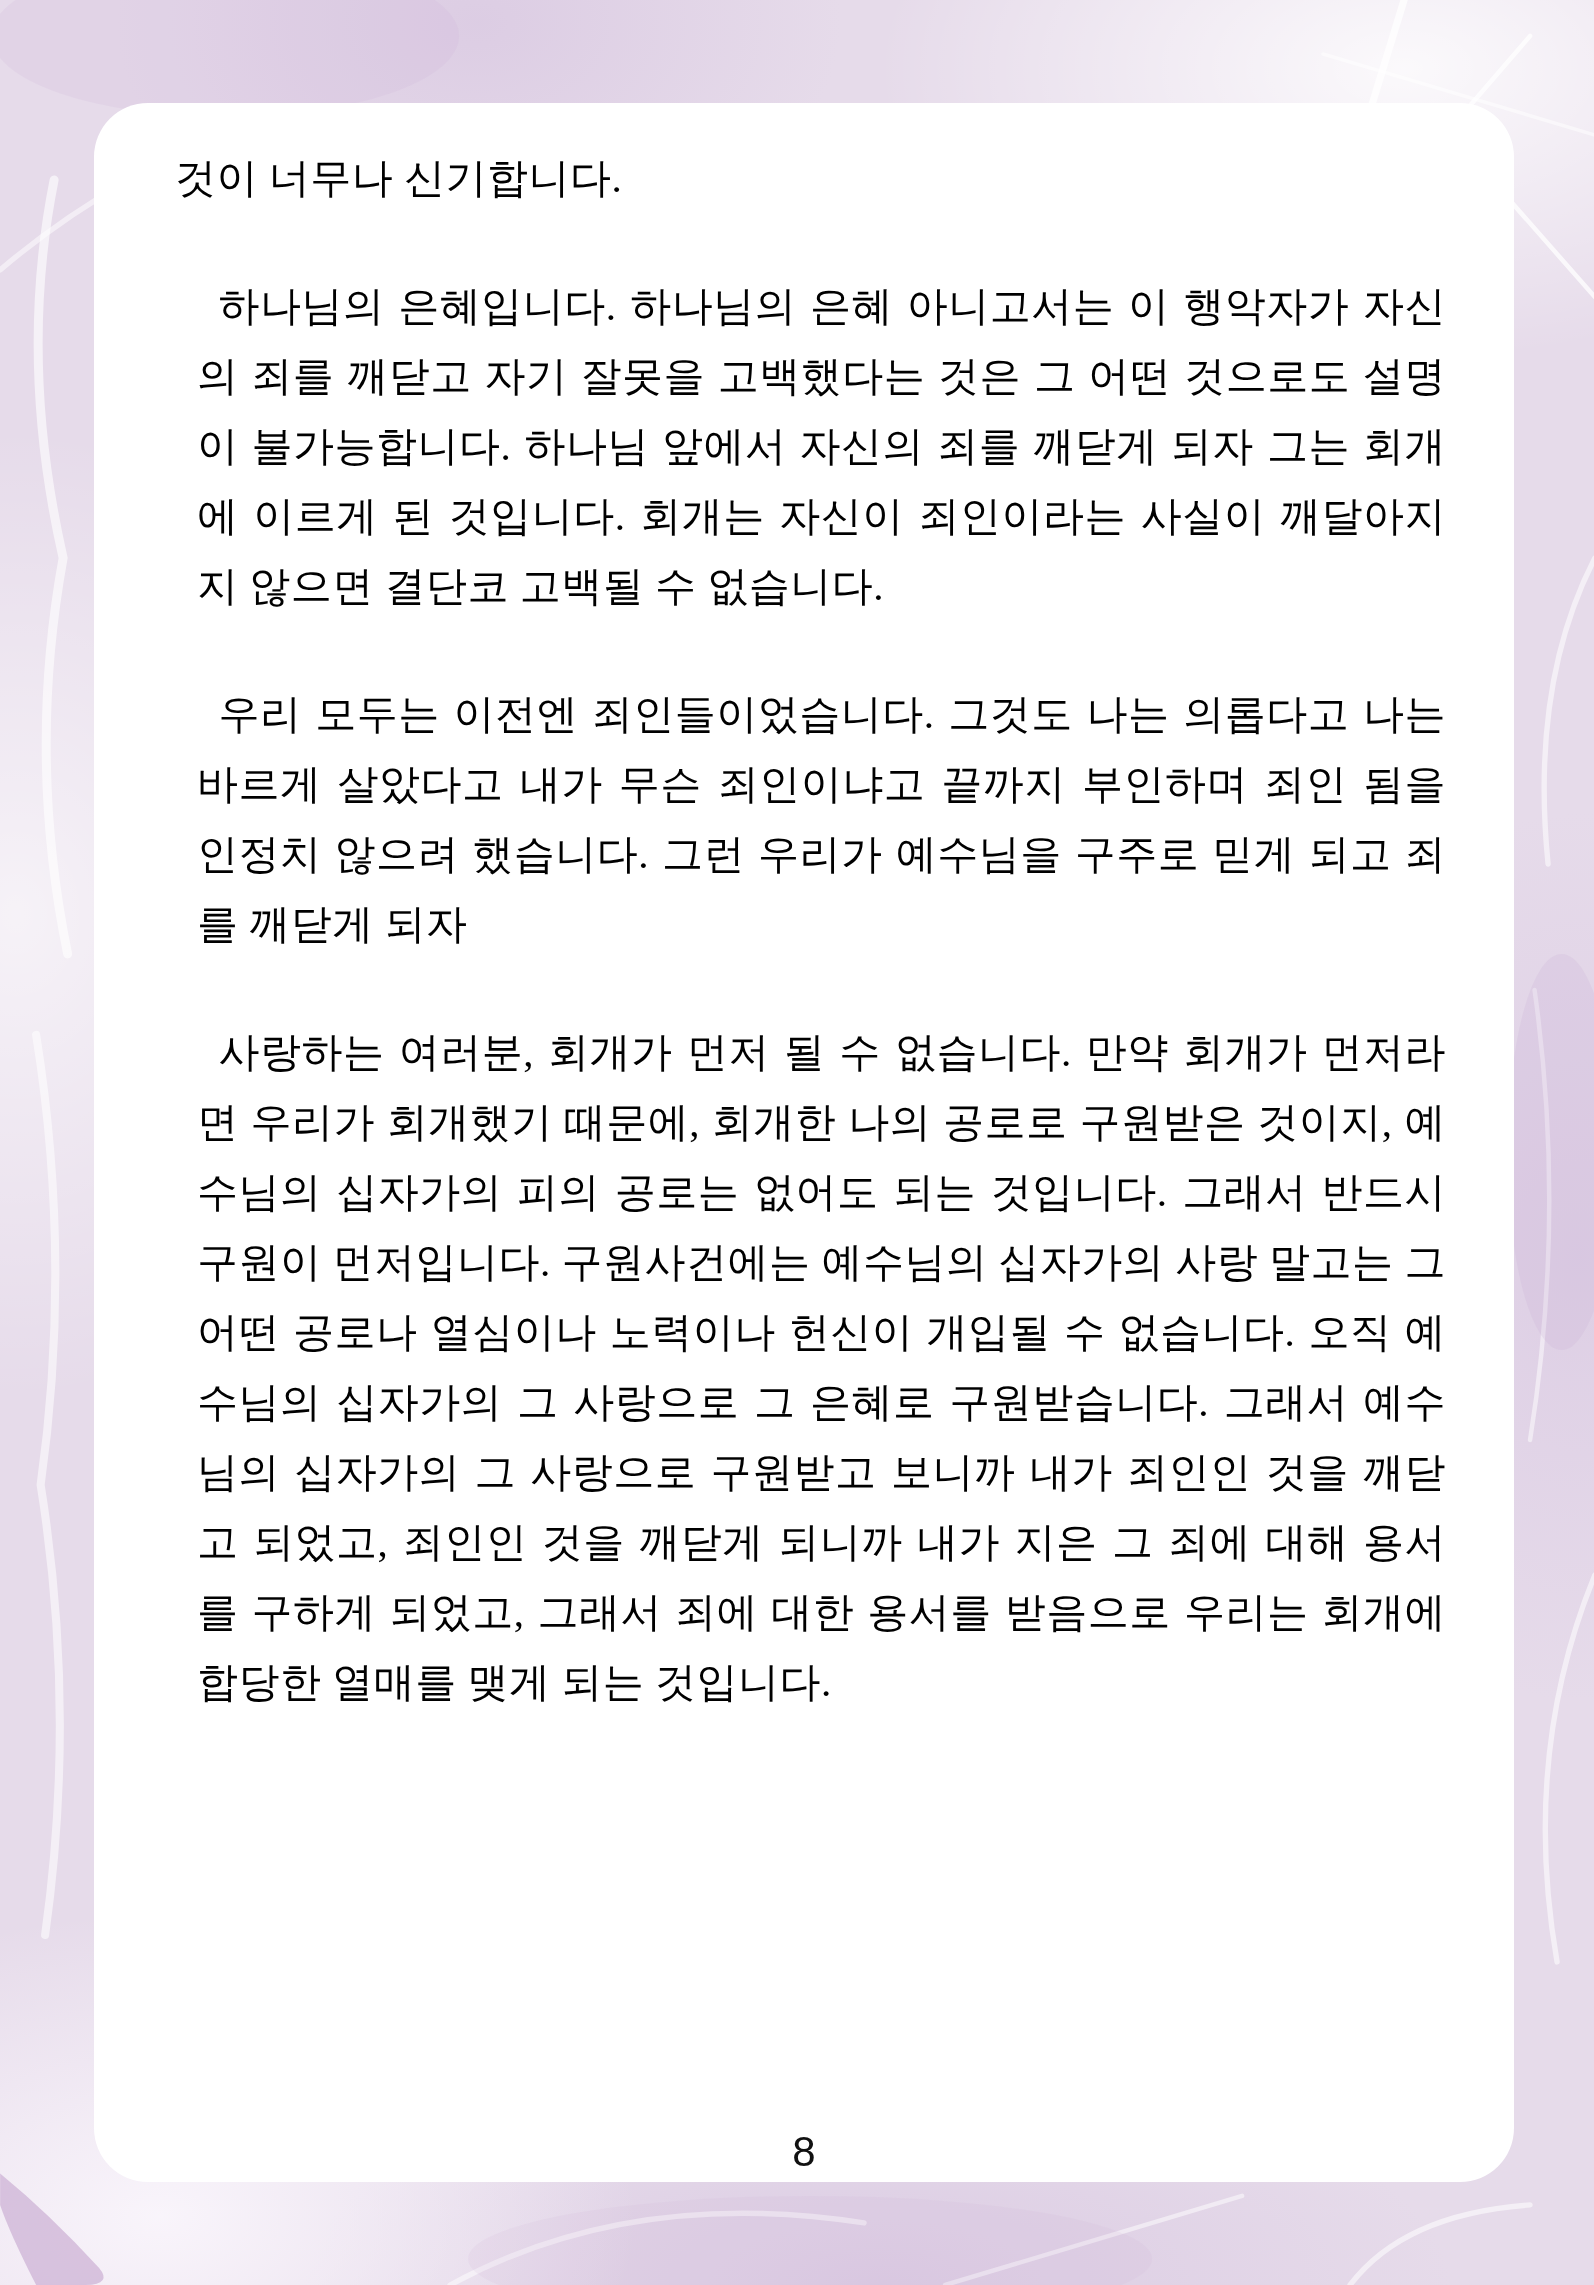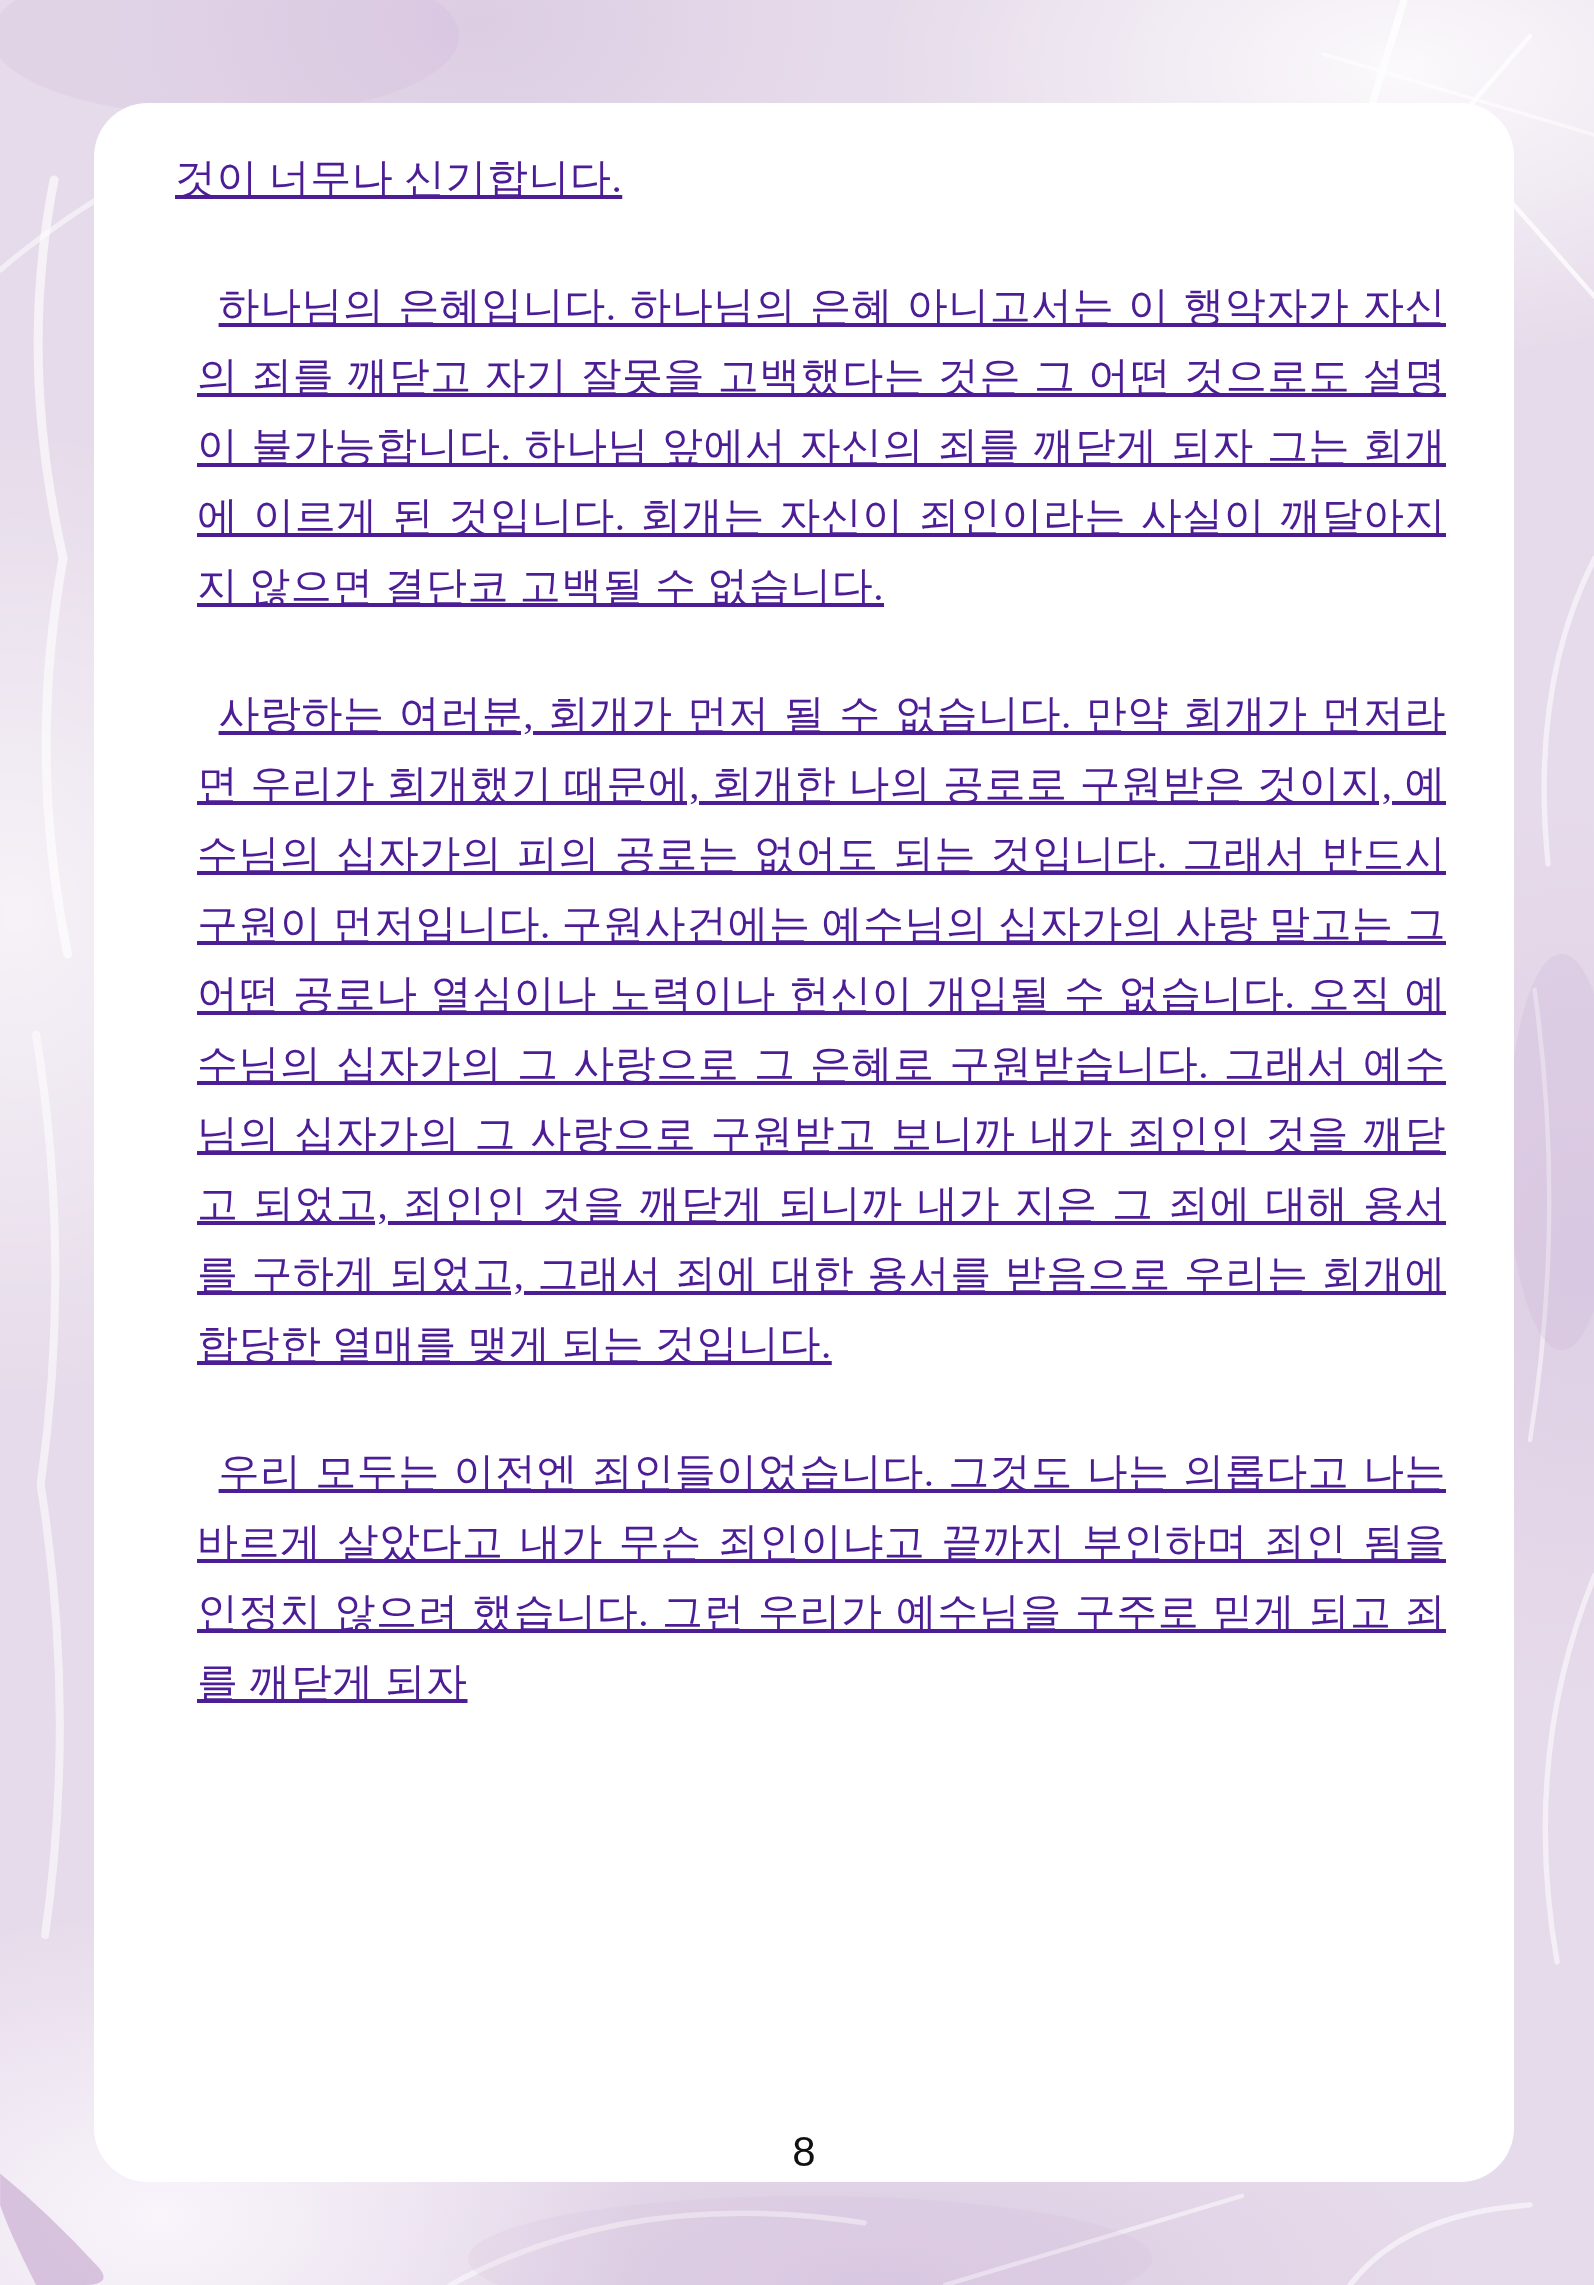--- a/index.html
+++ b/index.html
@@ -35,22 +35,21 @@
     width: 1420px;
     height: 2079px;
     background: #ffffff;
     border-radius: 54px;
   }
   .text-block {
     position: absolute;
     left: 81px;
     right: 68px;
     top: 40px;
-    color: #4c1d95;
-    text-decoration: underline;
+    color: #000000;
   }
   .text-block p {
     margin: 0 0 58px 0;
     font-size: 41px;
     line-height: 70px;
     text-align: justify;
     text-justify: inter-word;
     letter-spacing: 0.5px;
   }
   .text-block p.ind {
@@ -98,18 +97,18 @@
     <ellipse cx="1735" cy="1280" rx="60" ry="220" fill-opacity="0.25"></ellipse>
     <ellipse cx="250" cy="40" rx="260" ry="90" fill-opacity="0.18"></ellipse>
     <ellipse cx="900" cy="2510" rx="380" ry="70" fill-opacity="0.15"></ellipse>
   </g>
 </svg>
 
 <main class="panel">
   <div class="text-block">
     <p>것이 너무나 신기합니다.</p>
     <p class="ind">하나님의 은혜입니다. 하나님의 은혜 아니고서는 이 행악자가 자신의 죄를 깨닫고 자기 잘못을 고백했다는 것은 그 어떤 것으로도 설명이 불가능합니다. 하나님 앞에서 자신의 죄를 깨닫게 되자 그는 회개에 이르게 된 것입니다. 회개는 자신이 죄인이라는 사실이 깨달아지지 않으면 결단코 고백될 수 없습니다.</p>
+    <p class="ind">우리 모두는 이전엔 죄인들이었습니다. 그것도 나는 의롭다고 나는 바르게 살았다고 내가 무슨 죄인이냐고 끝까지 부인하며 죄인 됨을 인정치 않으려 했습니다. 그런 우리가 예수님을 구주로 믿게 되고 죄를 깨닫게 되자</p>
     <p class="ind">사랑하는 여러분, 회개가 먼저 될 수 없습니다. 만약 회개가 먼저라면 우리가 회개했기 때문에, 회개한 나의 공로로 구원받은 것이지, 예수님의 십자가의 피의 공로는 없어도 되는 것입니다. 그래서 반드시 구원이 먼저입니다. 구원사건에는 예수님의 십자가의 사랑 말고는 그 어떤 공로나 열심이나 노력이나 헌신이 개입될 수 없습니다. 오직 예수님의 십자가의 그 사랑으로 그 은혜로 구원받습니다. 그래서 예수님의 십자가의 그 사랑으로 구원받고 보니까 내가 죄인인 것을 깨닫고 되었고, 죄인인 것을 깨닫게 되니까 내가 지은 그 죄에 대해 용서를 구하게 되었고, 그래서 죄에 대한 용서를 받음으로 우리는 회개에 합당한 열매를 맺게 되는 것입니다.</p>
-    <p class="ind">우리 모두는 이전엔 죄인들이었습니다. 그것도 나는 의롭다고 나는 바르게 살았다고 내가 무슨 죄인이냐고 끝까지 부인하며 죄인 됨을 인정치 않으려 했습니다. 그런 우리가 예수님을 구주로 믿게 되고 죄를 깨닫게 되자</p>
   </div>
   <div class="page-num">8</div>
 </main>
 
 
 </body></html>

